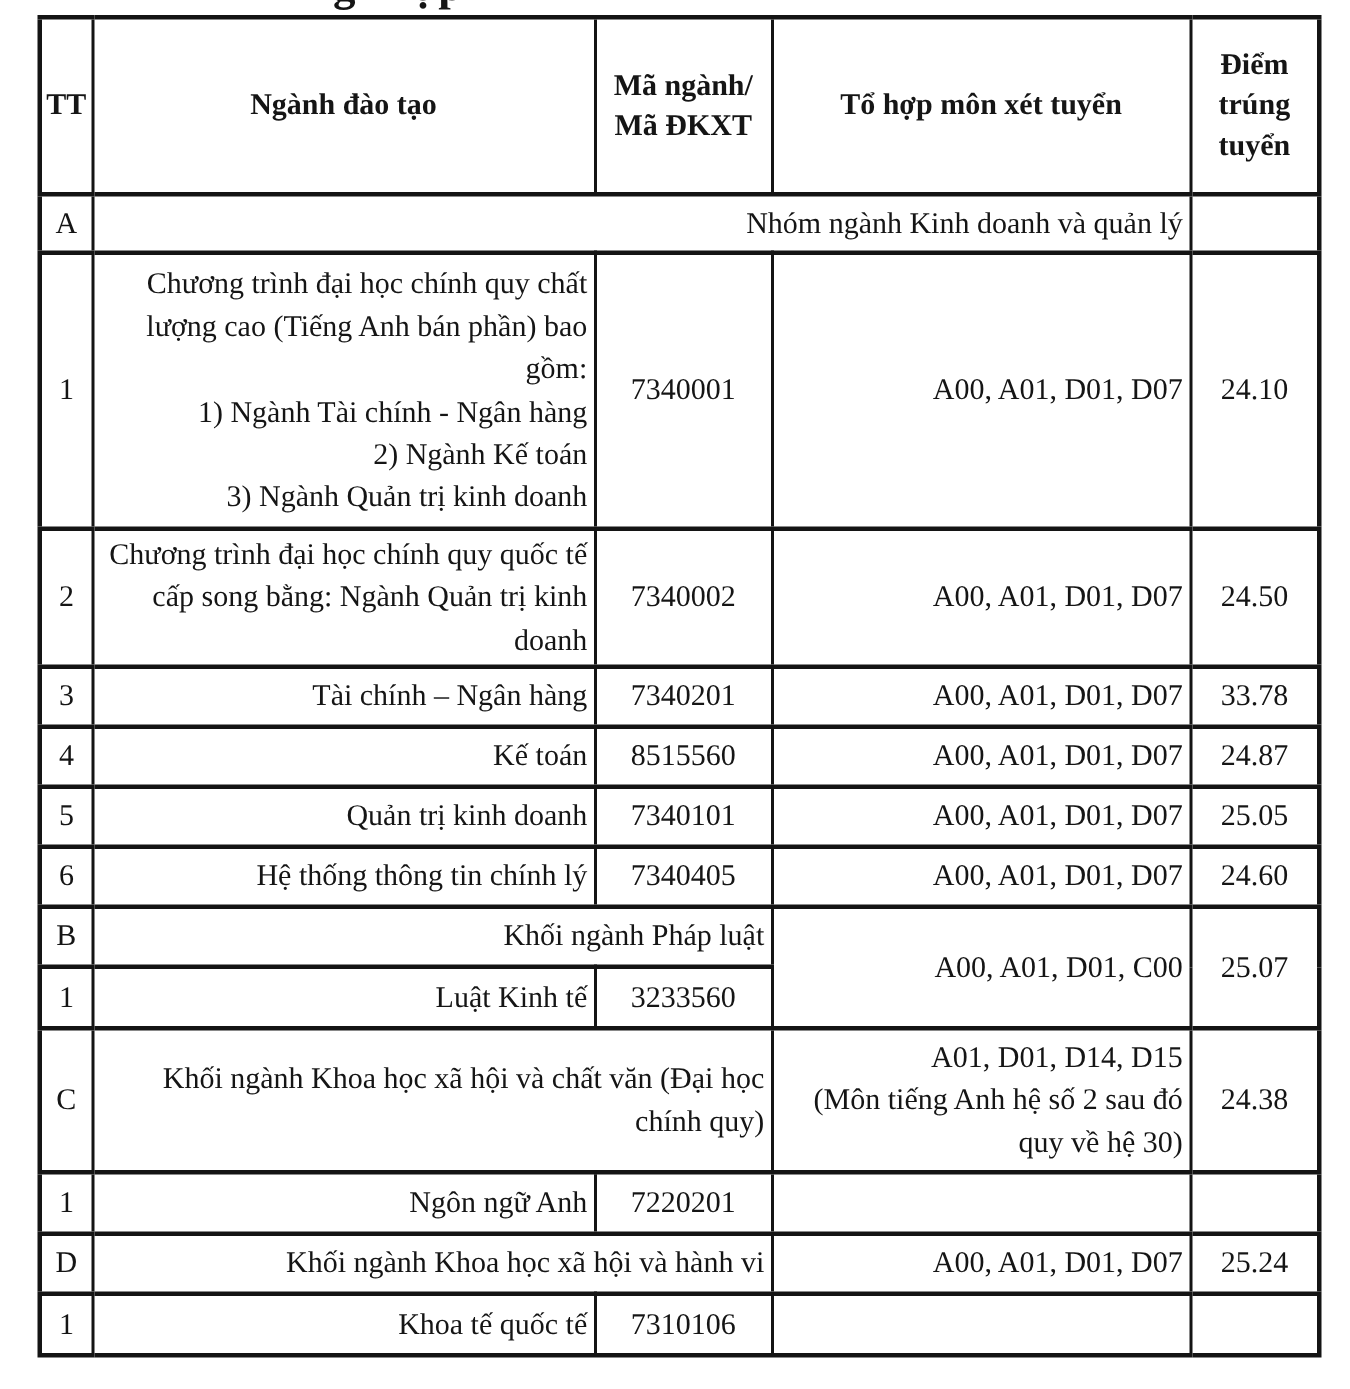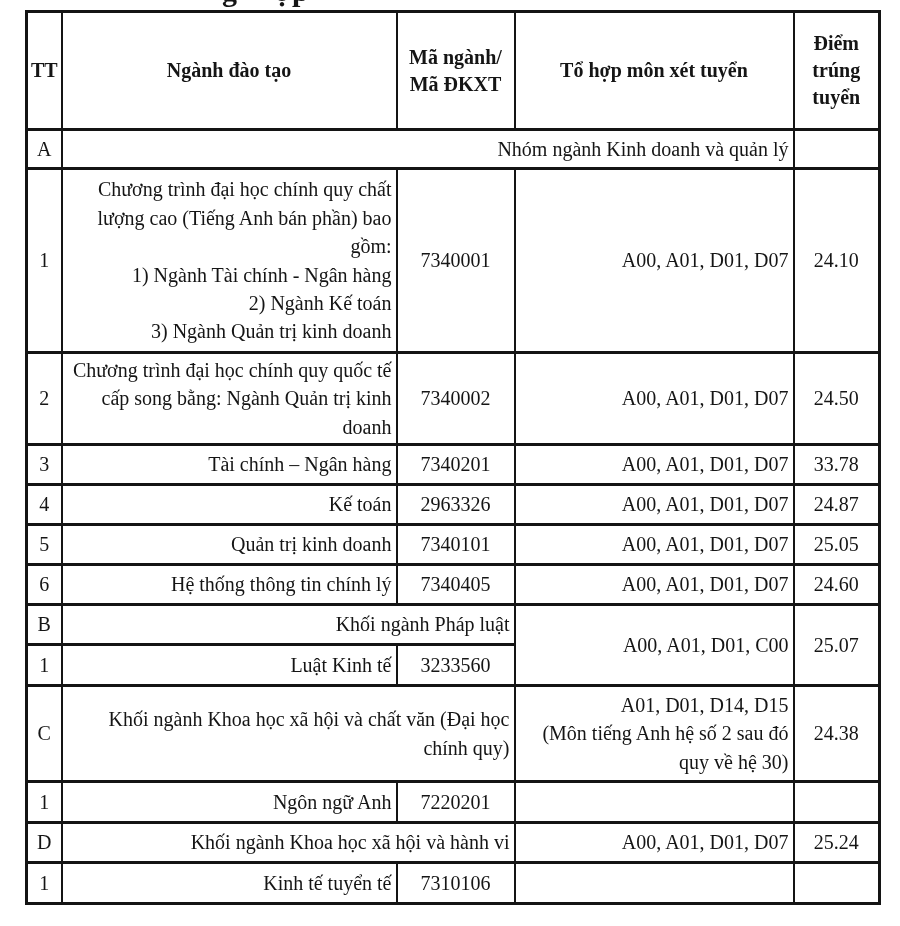--- a/index.html
+++ b/index.html
@@ -93,21 +93,21 @@
     <td class="c">3</td>
     <td class="l">Tài chính – Ngân hàng</td>
     <td class="c">7340201</td>
     <td class="l b">A00, A01, D01, D07</td>
     <td class="c b">33.78</td>
   </tr>
 
   <tr style="height:40px">
     <td class="c">4</td>
     <td class="l">Kế toán</td>
-    <td class="c">2963326</td>
+    <td class="c">8515560</td>
     <td class="l b">A00, A01, D01, D07</td>
     <td class="c b">24.87</td>
   </tr>
 
   <tr style="height:40px">
     <td class="c">5</td>
     <td class="l">Quản trị kinh doanh</td>
     <td class="c">7340101</td>
     <td class="l b">A00, A01, D01, D07</td>
     <td class="c b">25.05</td>
@@ -152,19 +152,19 @@
 
   <tr style="height:40px">
     <td class="c">D</td>
     <td class="l" colspan="2">Khối ngành Khoa học xã hội và hành vi</td>
     <td class="l">A00, A01, D01, D07</td>
     <td class="c">25.24</td>
   </tr>
 
   <tr style="height:41px">
     <td class="c">1</td>
-    <td class="l">Kinh tế tuyển tế</td>
+    <td class="l">Khoa tế quốc tế</td>
     <td class="c">7310106</td>
     <td class="l"></td>
     <td class="c"></td>
   </tr>
 </tbody>
   </table>
 
 </body></html>

